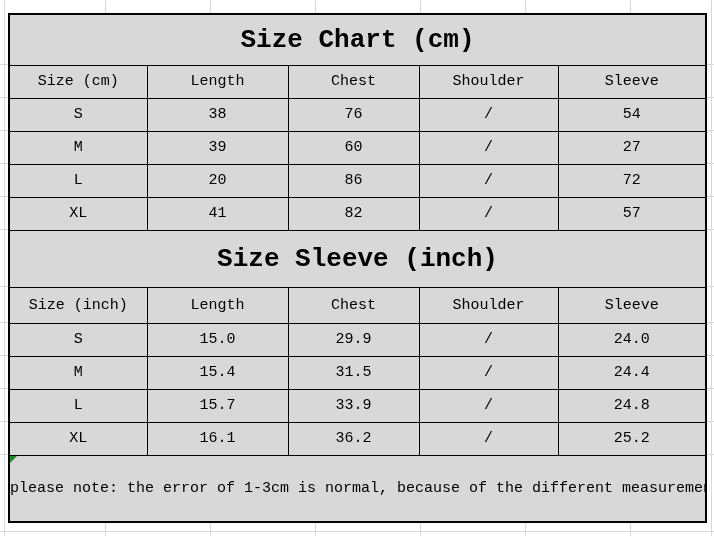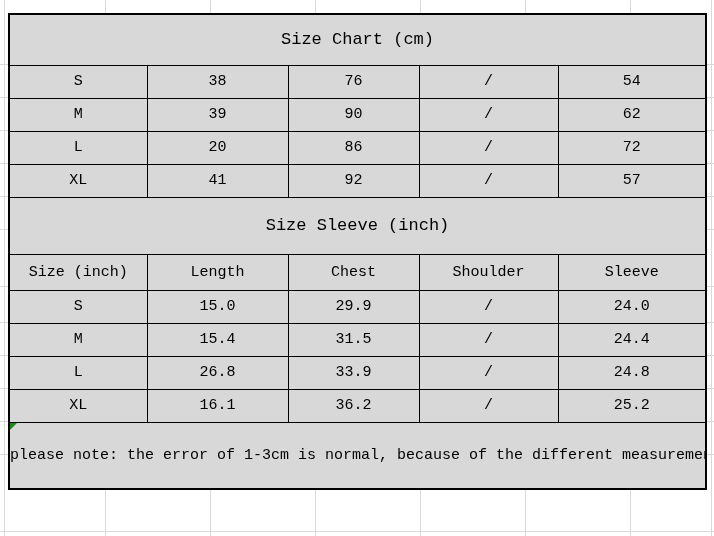--- a/index.html
+++ b/index.html
@@ -27,21 +27,21 @@
     width:697px;border-collapse:collapse;table-layout:fixed;
     border:2px solid var(--table-border);
   }
   table.sheet td{
     border:1px solid var(--table-border);
     background:var(--cell-fill);
     text-align:center;vertical-align:middle;
     font-size:15px;line-height:1;
     padding:0;overflow:hidden;white-space:nowrap;
   }
-  tr.title-row td{font-size:17px;}
+  tr.title-row td{font-size:26px;font-weight:bold;}
   tr.title-cm{height:51px;}
   tr.head-row{height:33px;}
   tr.data-row{height:33px;}
   tr.title-inch{height:57px;}
   tr.head-row2{height:36px;padding-left:26px;}
   tr.note-row{height:67px;}
   td.note{
     text-align:left;padding-left:2px;position:relative;font-size:15px;
   }
   .err-tri{
@@ -80,45 +80,52 @@
     <col style="width:138px">
       <col style="width:141px">
       <col style="width:131px">
       <col style="width:139px">
       <col style="width:148px">
   </colgroup>
   <tbody>
     <tr class="title-row title-cm">
       <td colspan="5">Size Chart (cm)</td>
     </tr>
+    <tr class="head-row">
+      <td>Size (cm)</td>
+      <td>Length</td>
+      <td>Chest</td>
+      <td>Shoulder</td>
+      <td>Sleeve</td>
+    </tr>
     <tr class="data-row">
       <td>S</td>
       <td>38</td>
       <td>76</td>
       <td>/</td>
       <td>54</td>
     </tr>
     <tr class="data-row">
       <td>M</td>
       <td>39</td>
-      <td>90</td>
+      <td>60</td>
       <td>/</td>
-      <td>62</td>
+      <td>27</td>
     </tr>
     <tr class="data-row">
       <td>L</td>
       <td>20</td>
       <td>86</td>
       <td>/</td>
       <td>72</td>
     </tr>
     <tr class="data-row">
       <td>XL</td>
       <td>41</td>
-      <td>92</td>
+      <td>82</td>
       <td>/</td>
       <td>57</td>
     </tr>
     <tr class="title-row title-inch">
       <td colspan="5">Size Sleeve (inch)</td>
     </tr>
     <tr class="head-row head-row2">
       <td>Size (inch)</td>
       <td>Length</td>
       <td>Chest</td>
@@ -134,21 +141,21 @@
     </tr>
     <tr class="data-row">
       <td>M</td>
       <td>15.4</td>
       <td>31.5</td>
       <td>/</td>
       <td>24.4</td>
     </tr>
     <tr class="data-row">
       <td>L</td>
-      <td>26.8</td>
+      <td>15.7</td>
       <td>33.9</td>
       <td>/</td>
       <td>24.8</td>
     </tr>
     <tr class="data-row">
       <td>XL</td>
       <td>16.1</td>
       <td>36.2</td>
       <td>/</td>
       <td>25.2</td>

